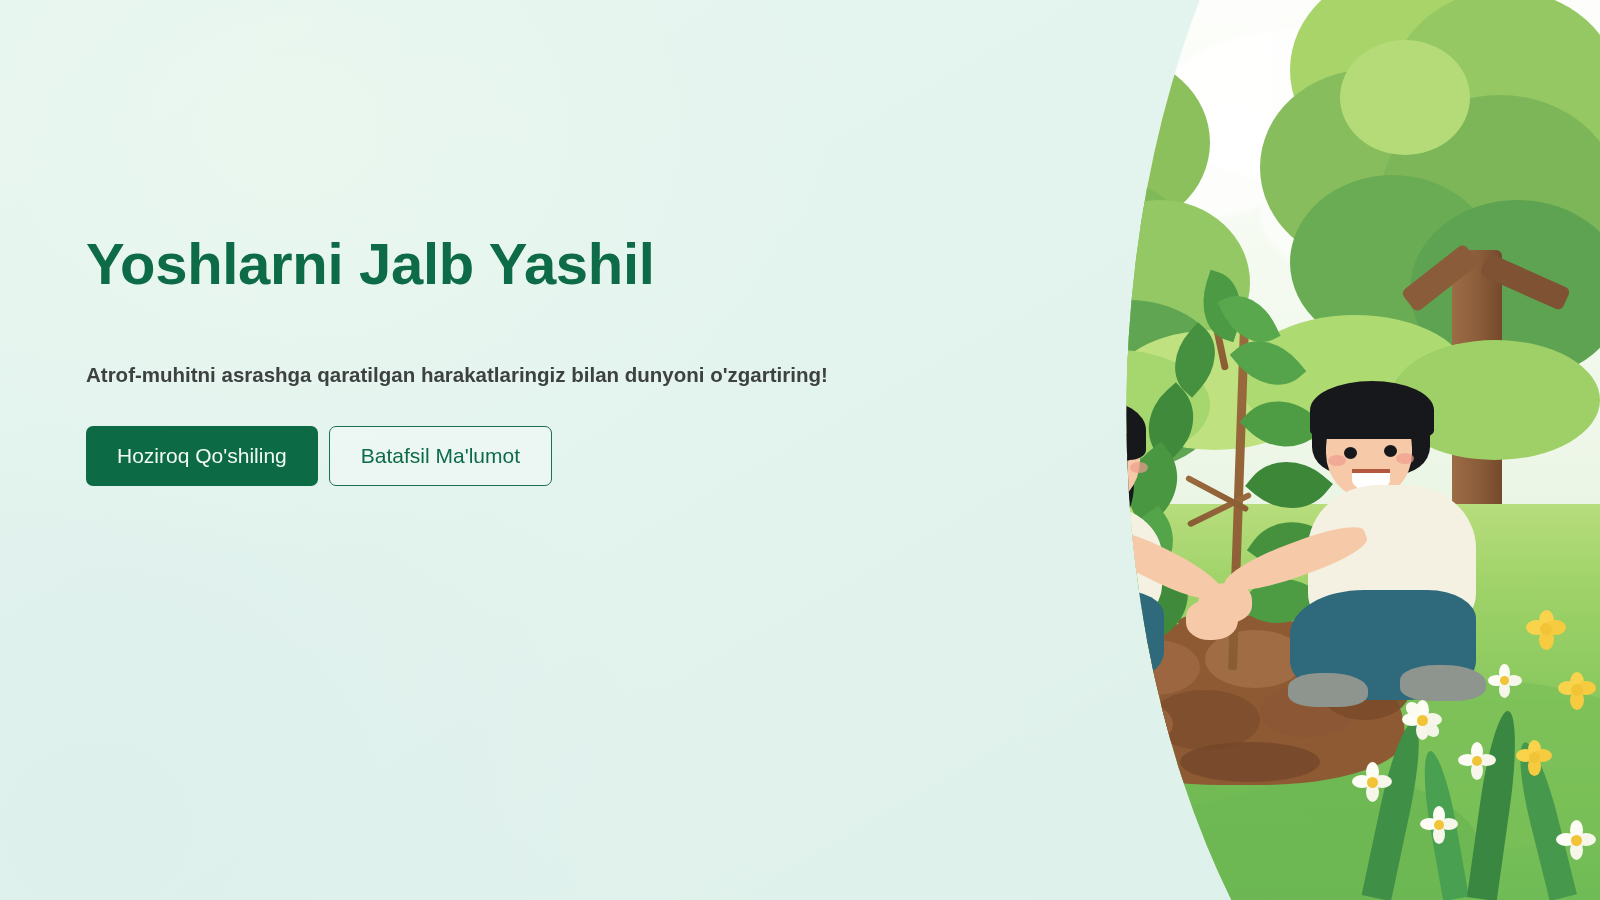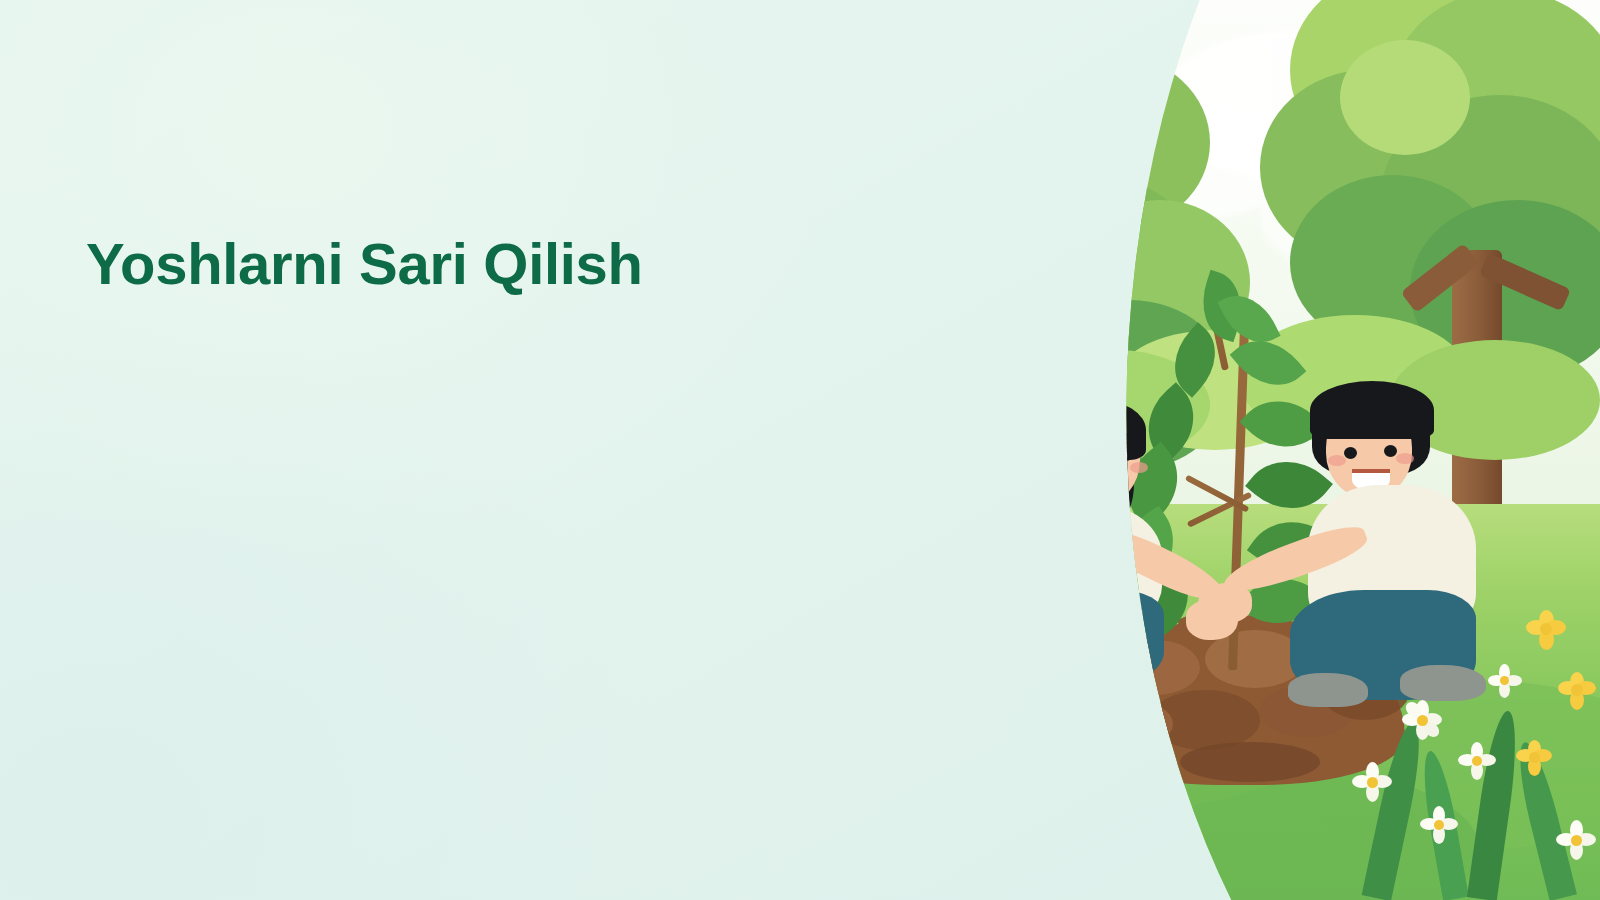--- a/index.html
+++ b/index.html
@@ -121,24 +121,29 @@
 
   .blade { position:absolute; background:#3f8f47; border-radius:50% 50% 0 0; }
 </style>
 </head>
 <body>
 
 <div class="hero">
 
   <div class="copy">
     <h1>
-      <div class="headline">Yoshlarni Sari Qilish</div>
+      <div class="headline">Yoshlarni Jalb Yashil</div>
     </h1>
 
-
+    <p class="subtitle">Atrof-muhitni asrashga qaratilgan harakatlaringiz bilan dunyoni o'zgartiring!</p>
+
+    <div class="cta-row">
+      <button class="btn btn-primary">Hoziroq Qo'shiling</button>
+      <button class="btn btn-secondary">Batafsil Ma'lumot</button>
+    </div>
   </div>
 
   <div class="art-panel">
     <div class="art">
 
       <div class="sky"></div>
       <div class="cloud" style="left:200px;top:30px;width:260px;height:150px;"></div>
       <div class="cloud" style="left:120px;top:100px;width:220px;height:120px;opacity:.7;"></div>
       <div class="cloud" style="left:300px;top:150px;width:240px;height:130px;opacity:.6;"></div>
 

